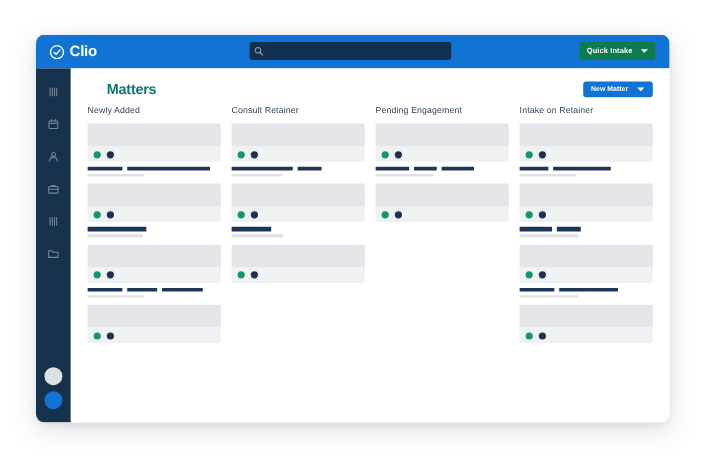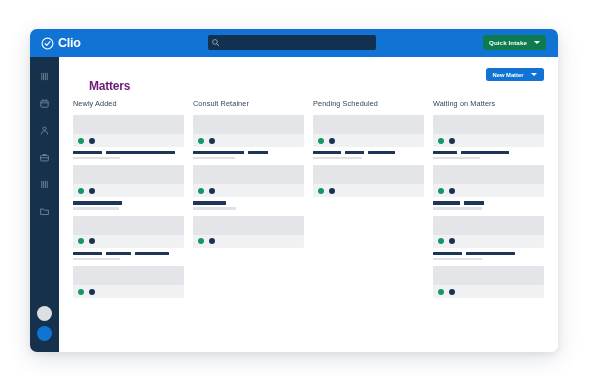--- a/index.html
+++ b/index.html
@@ -142,23 +142,23 @@
     background: #ffffff;
     padding: 11px 14px 0 14px;
     min-width: 0;
     position: relative;
     overflow: hidden;
   }
 
   .page-title {
     font-size: 12px;
     font-weight: bold;
-    color: #701a75;
+    color: #0f766e;
     letter-spacing: -0.2px;
-    margin: 12px 0 7px 0;
+    margin: 0 0 7px 0;
     line-height: 1;
     padding-left: 16px;
   }
   .tabs { display: flex; gap: 22px; margin-bottom: 14px; }
   .tab {
     font-size: 7.2px;
     color: #4b5b70;
     letter-spacing: .15px;
     cursor: pointer;
     white-space: nowrap;
@@ -391,21 +391,21 @@
             </div>
             <div class="card">
               <div class="card-block"></div>
               <div class="card-strip">
                 <div class="dot-green"></div>
                 <div class="dot-navy"></div>
               </div>
             </div>
           </div>
           <div class="column">
-            <div class="col-title">Pending Scheduled</div>
+            <div class="col-title">Pending Engagement</div>
             <div class="card">
               <div class="card-block"></div>
               <div class="card-strip">
                 <div class="dot-green"></div>
                 <div class="dot-navy"></div>
               </div>
               <div class="lines">
                 <div class="line-row">
                   <div class="bar-dark" style="width: 25%;"></div>
                   <div class="bar-dark" style="width: 17%;"></div>
@@ -418,21 +418,21 @@
             </div>
             <div class="card">
               <div class="card-block"></div>
               <div class="card-strip">
                 <div class="dot-green"></div>
                 <div class="dot-navy"></div>
               </div>
             </div>
           </div>
           <div class="column">
-            <div class="col-title">Waiting on Matters</div>
+            <div class="col-title">Intake on Retainer</div>
             <div class="card">
               <div class="card-block"></div>
               <div class="card-strip">
                 <div class="dot-green"></div>
                 <div class="dot-navy"></div>
               </div>
               <div class="lines">
                 <div class="line-row">
                   <div class="bar-dark" style="width: 22%;"></div>
                   <div class="bar-dark" style="width: 43%;"></div>

